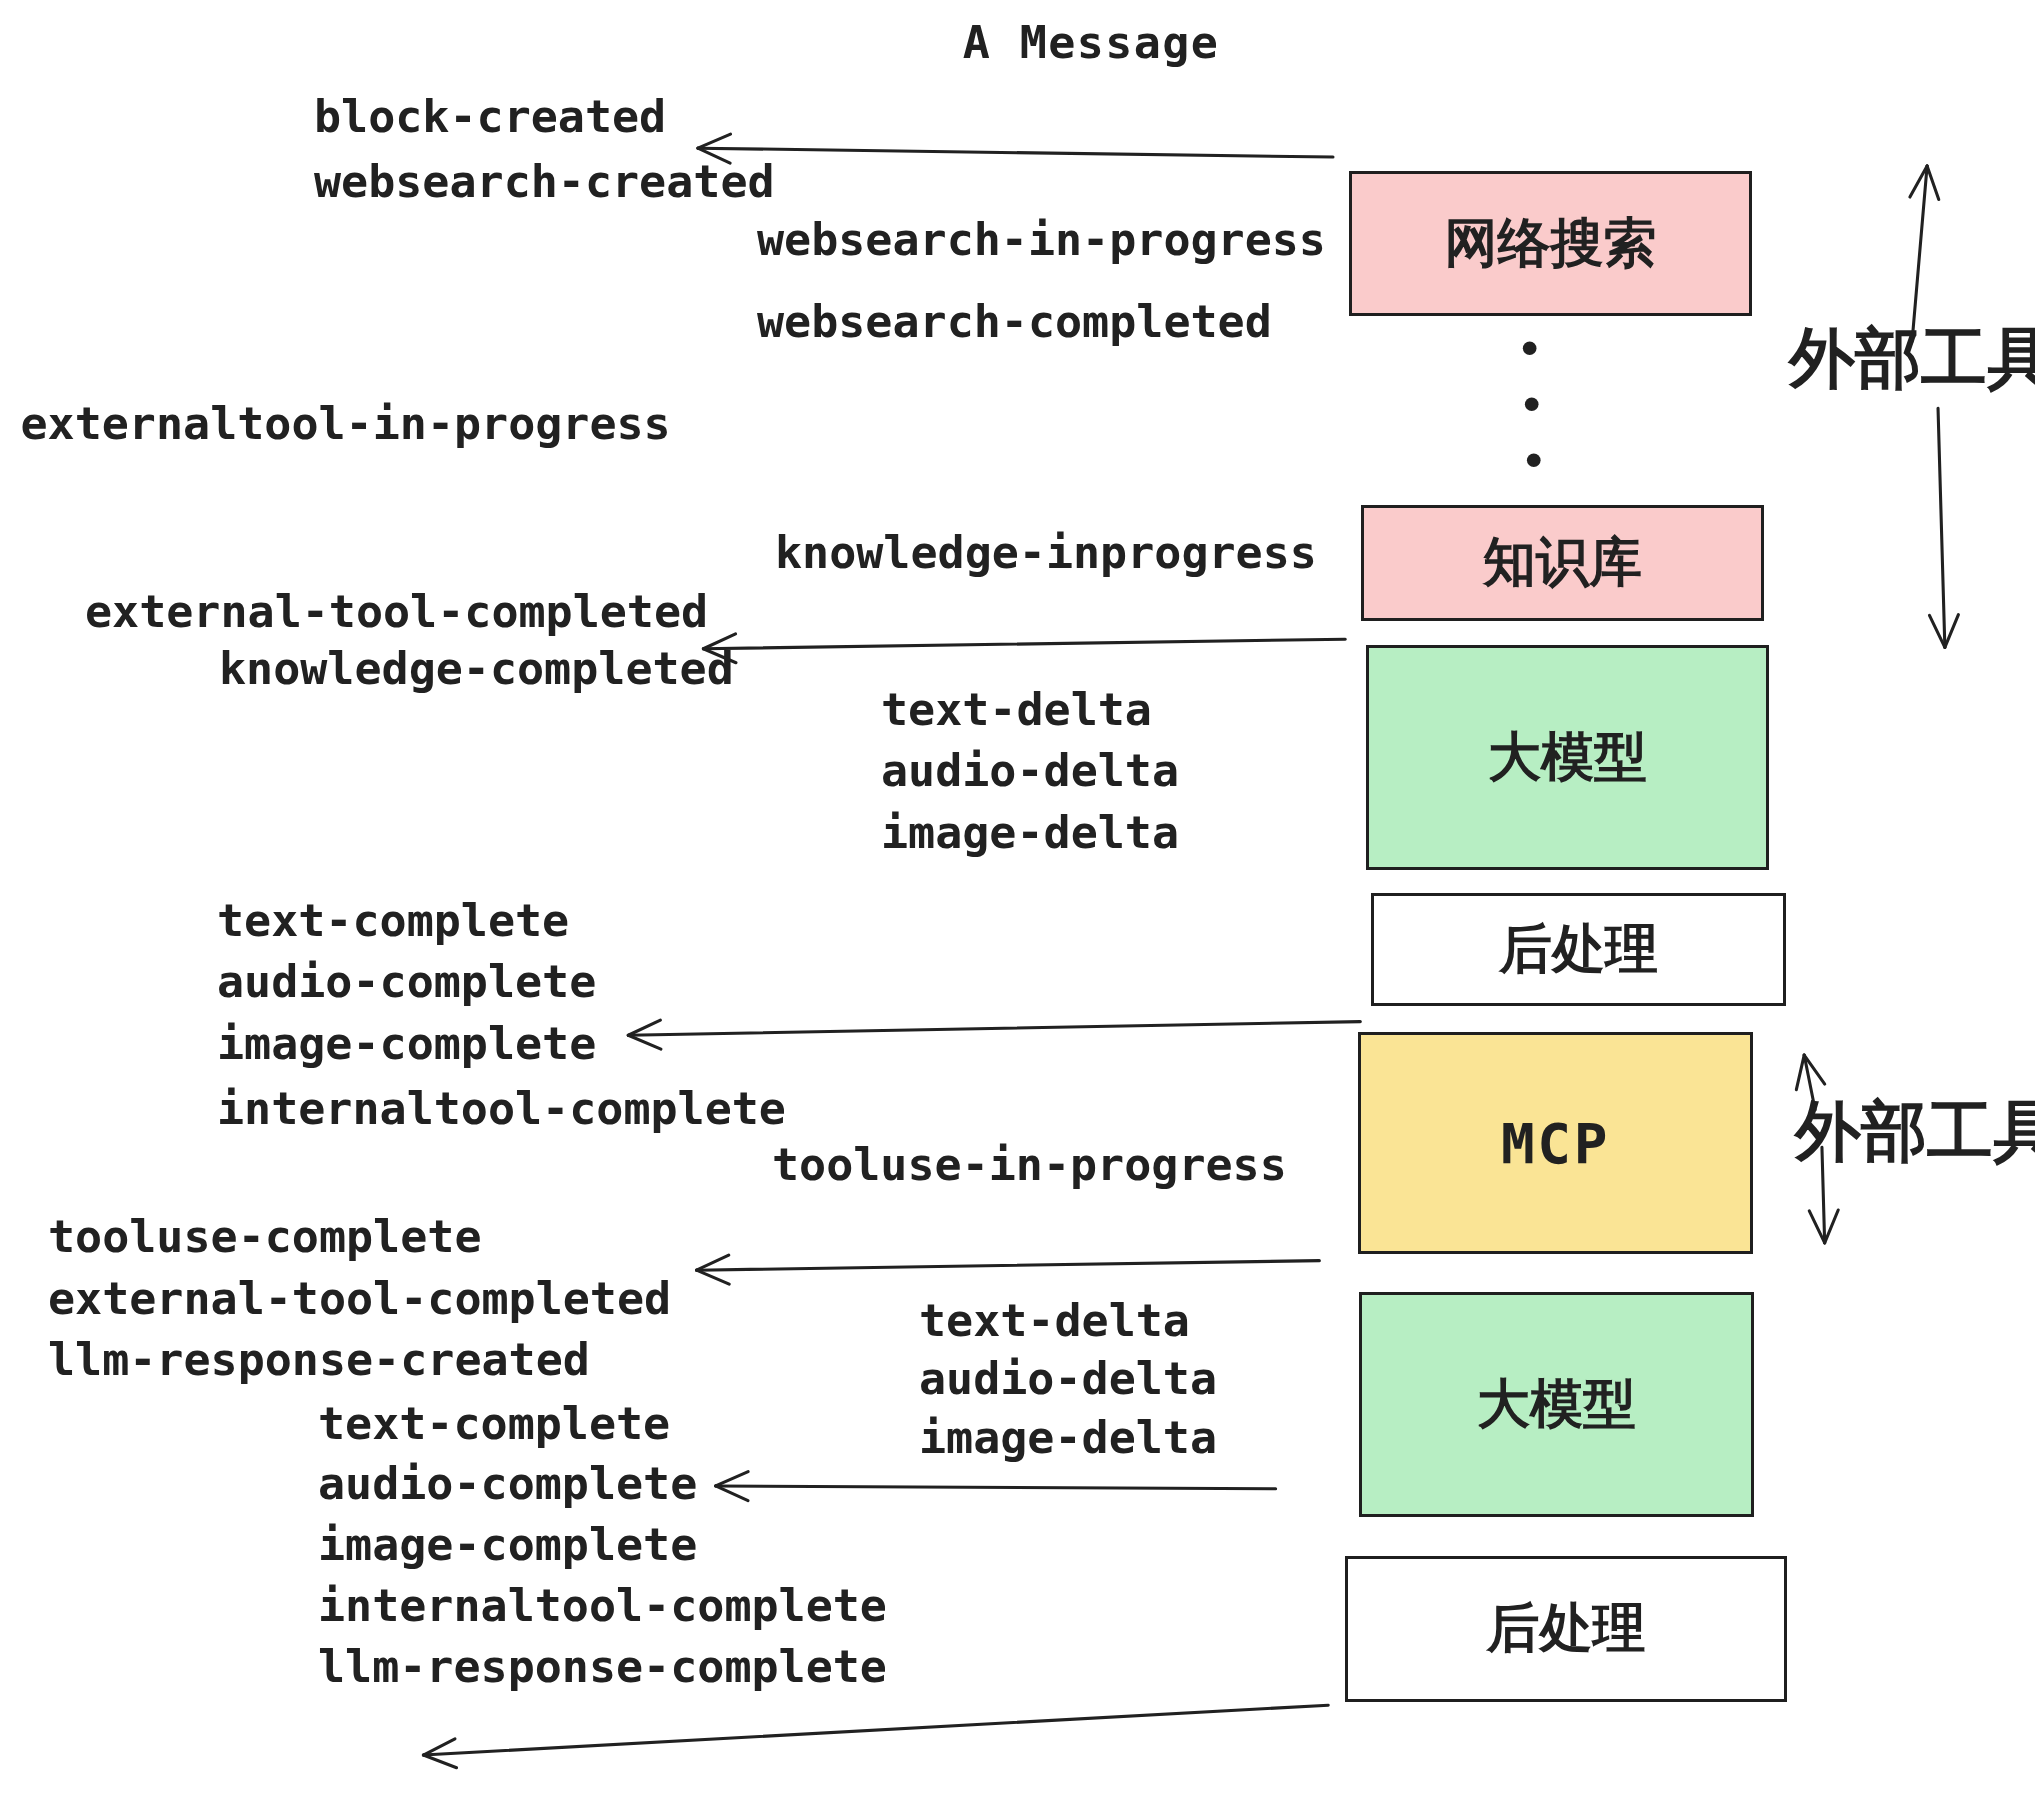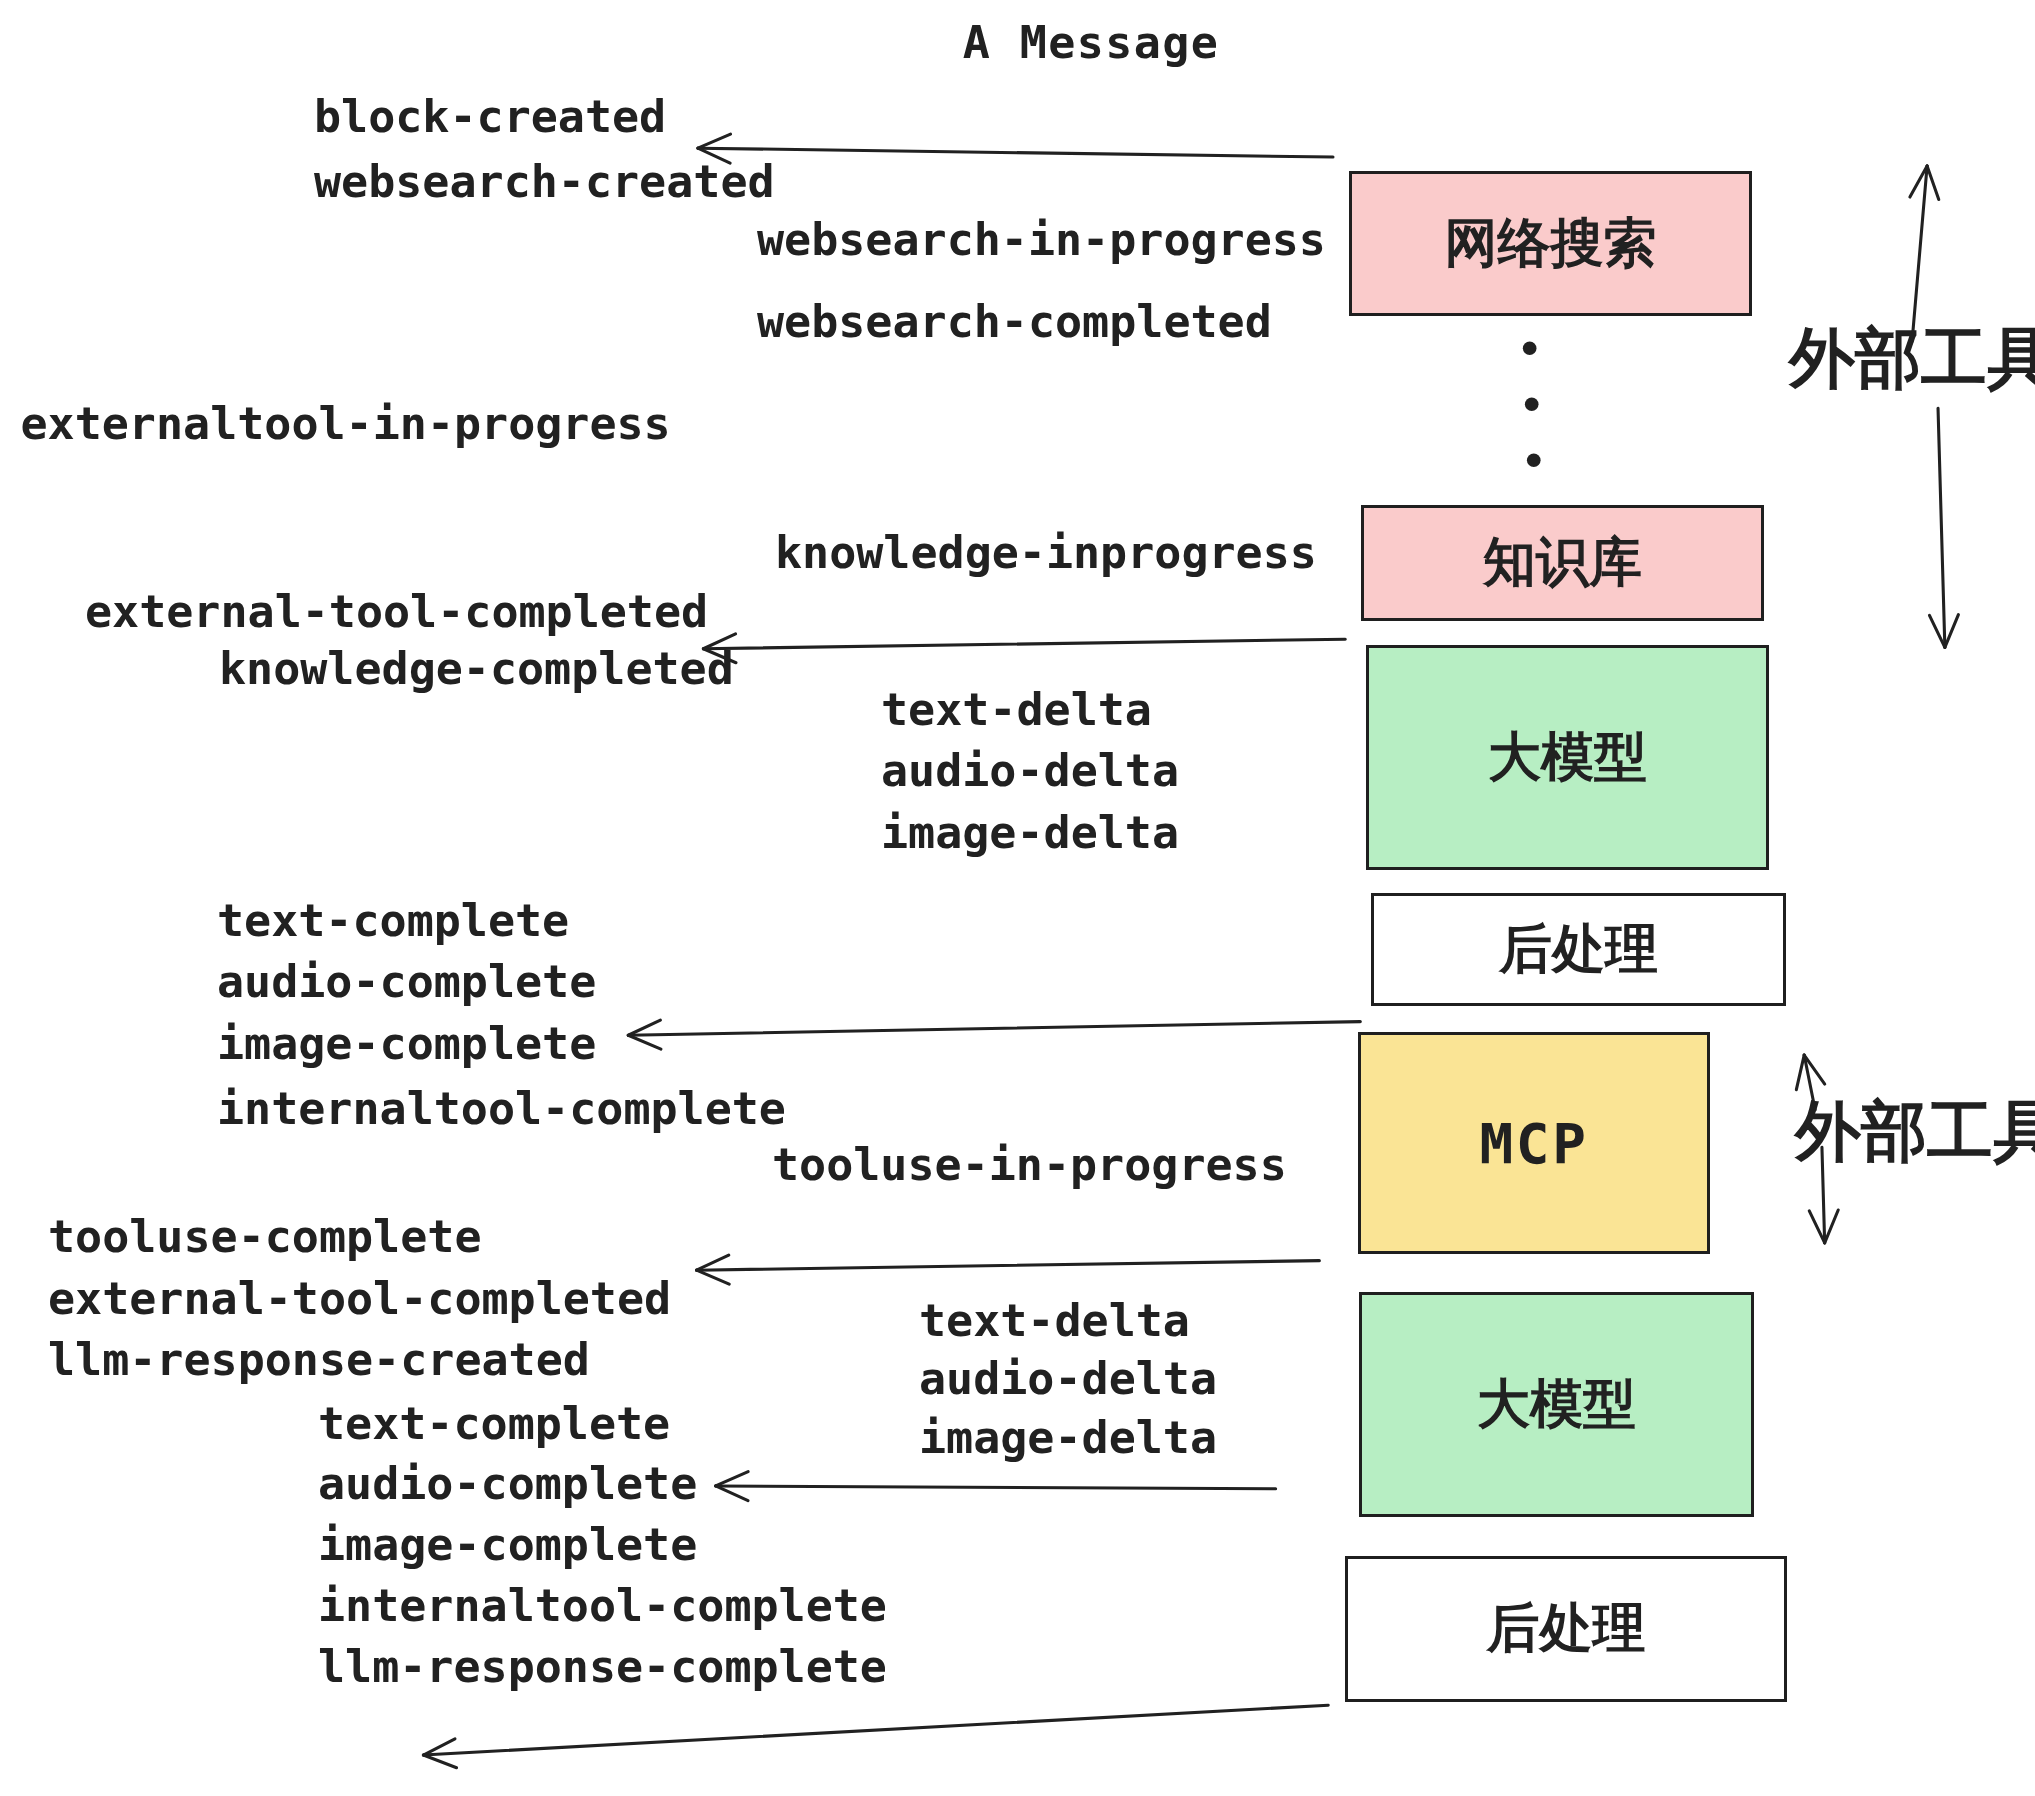--- a/index.html
+++ b/index.html
@@ -30,21 +30,21 @@
       </div>
       <div class="box" style="left: 1361px; top: 505px; width: 403px; height: 116px; background: rgb(250, 203, 203);">
         <span class="lbl">知识库</span>
       </div>
       <div class="box" style="left: 1366px; top: 645px; width: 403px; height: 225px; background: rgb(183, 238, 195);">
         <span class="lbl">大模型</span>
       </div>
       <div class="box" style="left: 1371px; top: 893px; width: 415px; height: 113px; background: rgb(255, 255, 255);">
         <span class="lbl">后处理</span>
       </div>
-      <div class="box monolbl" style="left: 1358px; top: 1032px; width: 352px; height: 222px; background: rgb(250, 228, 149);">
+      <div class="box monolbl" style="left: 1358px; top: 1032px; width: 395px; height: 222px; background: rgb(250, 228, 149);">
         <span class="lbl">MCP</span>
       </div>
       <div class="box" style="left: 1359px; top: 1292px; width: 395px; height: 225px; background: rgb(183, 238, 195);">
         <span class="lbl">大模型</span>
       </div>
       <div class="box" style="left: 1345px; top: 1556px; width: 442px; height: 146px; background: rgb(255, 255, 255);">
         <span class="lbl">后处理</span>
       </div>
     </div>
   <div id="labels">

